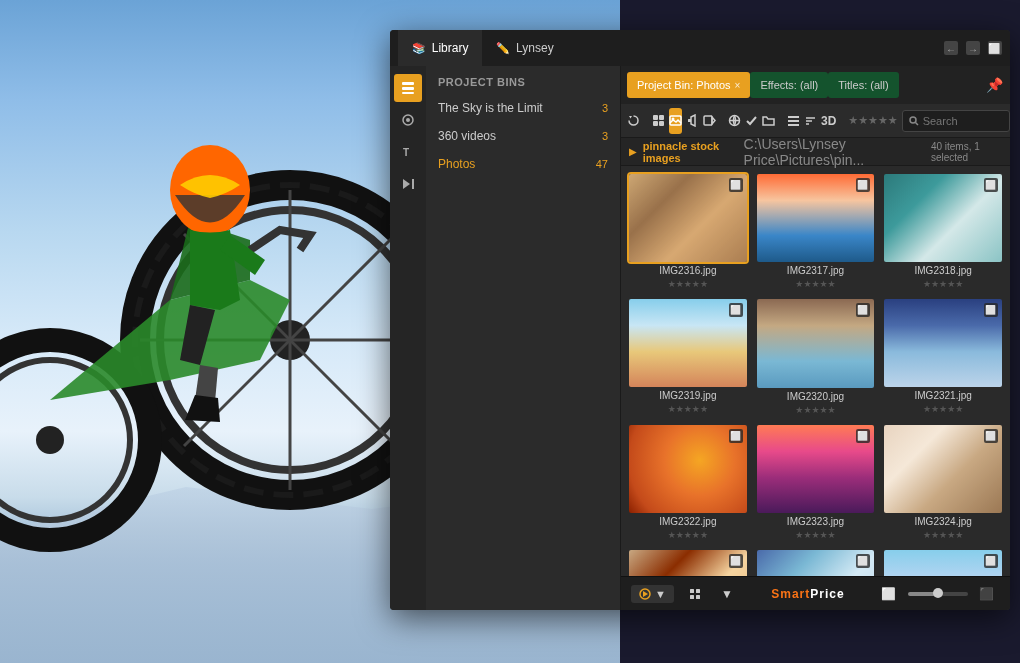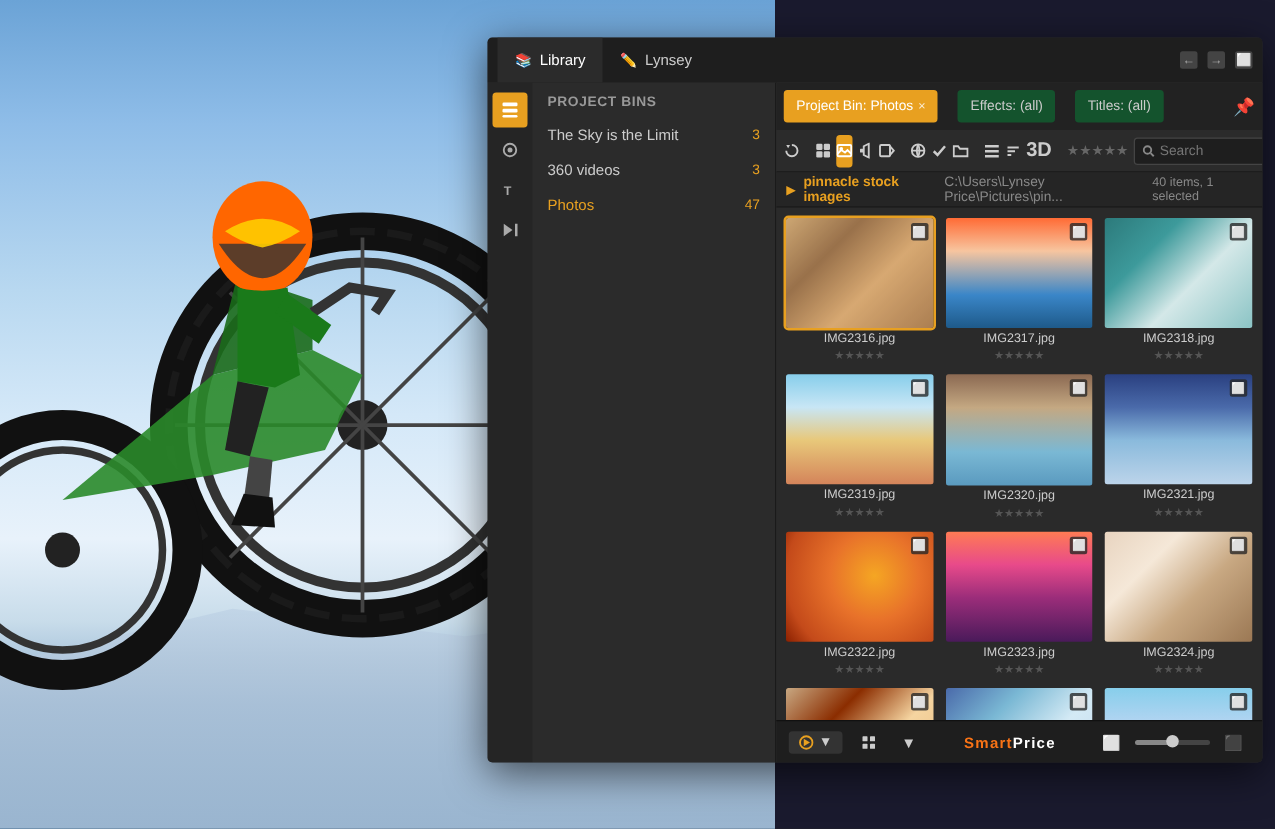--- a/index.html
+++ b/index.html
@@ -173,21 +173,21 @@
       background: #2a2a2a;
     }
 
     
     .filter-bar {
       display: flex;
       align-items: center;
       background: #222;
       height: 38px;
       padding: 0 6px;
-      gap: 16px;
+      gap: 0;
       flex-shrink: 0;
     }
 
     .filter-tab {
       display: flex;
       align-items: center;
       padding: 4px 10px;
       border-radius: 3px;
       font-size: 11px;
       cursor: pointer;
@@ -301,21 +301,21 @@
       color: #e8a020;
     }
 
     .source-name {
       font-size: 11px;
       color: #e8a020;
       font-weight: 600;
     }
 
     .source-path {
-      font-size: 11px;
+      font-size: 14px;
       color: #888;
       margin-left: 1px;
     }
 
     .item-count {
       margin-left: auto;
       font-size: 10px;
       color: #888;
     }
 
@@ -769,21 +769,21 @@
 
         <button class="toolbar-btn">
           <svg width="13" height="13" viewBox="0 0 13 13" fill="none" stroke="#ccc" stroke-width="1.5">
             <line x1="2" y1="4" x2="11" y2="4"></line>
             <line x1="2" y1="7" x2="8" y2="7"></line>
             <line x1="2" y1="10" x2="5" y2="10"></line>
           </svg>
         </button>
 
         <button class="toolbar-btn">
-          <span style="font-size:16px;font-weight:bold;color:#ccc;">3D</span>
+          <span style="font-size:12px;font-weight:bold;color:#ccc;">3D</span>
         </button>
 
         <div class="toolbar-separator"></div>
 
         <div class="stars-display">
           <span>★★★★★</span>
         </div>
 
         <div class="search-box">
           <svg width="10" height="10" viewBox="0 0 10 10" fill="none" stroke="#888" stroke-width="1.5">

